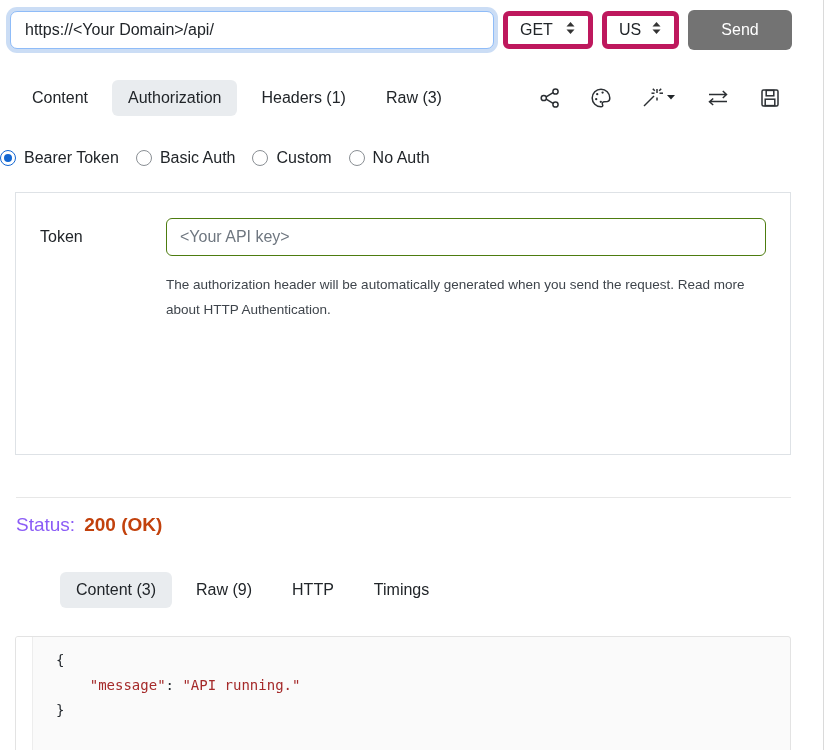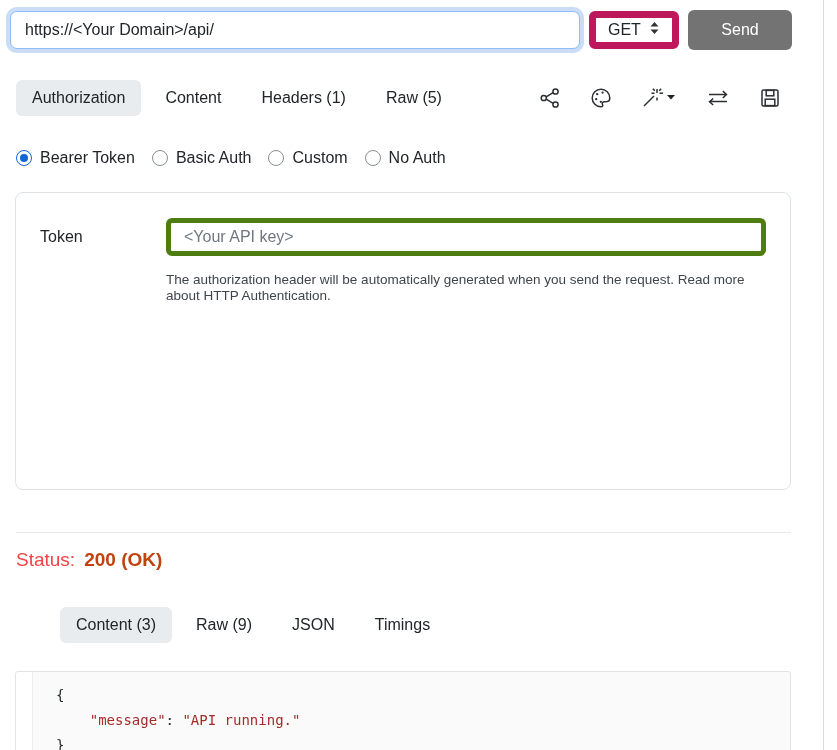--- a/index.html
+++ b/index.html
@@ -6,63 +6,63 @@
   html,body { width:837px; height:750px; overflow:hidden; background:#fff;
     font-family:"Liberation Sans", sans-serif; color:#212529; }
   .page { position:relative; width:837px; height:750px; }
   .page-edge { position:absolute; top:0; right:13px; width:1px; height:750px; background:#dadada; }
 
   
   .topbar { display:flex; align-items:center; gap:9px; padding:10px 45px 0 10px; }
   .url-input { flex:1; height:38px; border:1px solid #8fbcf8; border-radius:7px;
     box-shadow:0 0 0 4px rgba(18,102,210,0.22); padding:9px 14px; font-size:16px;
     color:#212529; outline:none; font-family:"Liberation Sans", sans-serif; }
-  .select-box { height:38px; border:7px solid #be185d; border-radius:6px; background:#fff;
+  .select-box { height:38px; border:5px solid #be185d; border-radius:6px; background:#fff;
     display:flex; align-items:center; justify-content:space-between; padding:0 12px; cursor:pointer; }
   .select-method { width:90px; }
   .select-region { width:77px; }
   .select-box .sel-label { font-size:16px; }
   .updown { display:inline-block; margin-left:8px; }
   .send-btn { width:104px; height:40px; background:#737373; color:#fff; border:none;
     border-radius:6px; font-size:16px; cursor:pointer; font-family:"Liberation Sans", sans-serif; }
 
   
   .tabs-row { display:flex; align-items:center; padding-left:16px; margin-top:30px; }
   .tab { font-size:16px; padding:9px 16px; border-radius:6px; cursor:pointer; white-space:nowrap; margin-right:8px; }
   .tab.active { background:#e9ecef; }
   .toolbar { margin-left:auto; display:flex; align-items:center; gap:29px; padding-right:56px; }
   .tool-icon { display:flex; align-items:center; cursor:pointer; }
   .tool-icon svg { display:block; }
 
   
-  .radio-row { display:flex; align-items:center; gap:17px; padding-left:16px; margin-top:33px; }
+  .radio-row { display:flex; align-items:center; gap:17px; margin-top:33px; }
   .radio-opt { display:flex; align-items:center; gap:8px; font-size:16px; cursor:pointer; }
   .radio-circle { width:16px; height:16px; border-radius:50%; border:1.5px solid #8a8f94;
     background:#fff; position:relative; flex:0 0 auto; }
   .radio-circle.checked { border-color:#1266d2; }
   .radio-circle.checked::after { content:""; position:absolute; left:2.5px; top:2.5px;
     width:8px; height:8px; border-radius:50%; background:#1266d2; }
 
   
-  .auth-panel { margin:25px 46px 0 15px; height:298px; border:1px solid #dee2e6;
-    border-radius:8px; padding:25px 24px; }
+  .auth-panel { margin:25px 46px 0 15px; height:263px; border:1px solid #dee2e6;
+    border-radius:0; padding:25px 24px; }
   .token-row { display:flex; align-items:center; }
   .token-label { width:126px; font-size:16px; }
   .token-col { flex:1; }
-  .token-input { width:100%; height:38px; border:5px solid #4d7c0f; border-radius:6px;
+  .token-input { width:100%; height:38px; border:1px solid #4d7c0f; border-radius:6px;
     padding:0 13px; font-size:16px; color:#212529; font-family:"Liberation Sans", sans-serif; }
   .token-input::placeholder { color:#6f7780; opacity:1; }
   .auth-help { margin-left:126px; margin-top:16px; max-width:592px; font-size:13.5px;
-    line-height:16px; color:#3f454c; }
+    line-height:25px; color:#3f454c; }
 
   
   .divider { margin:42px 46px 0 16px; height:1px; background:#e7e7e7; }
   .status-row { display:flex; align-items:baseline; gap:26px; padding-left:16px; margin-top:16px; }
   .metric { display:flex; align-items:baseline; gap:9px; font-size:19px; }
-  .metric .m-label { color:#ef4444; }
+  .metric .m-label { color:#8b5cf6; }
   .metric .m-value { color:#c2410c; font-weight:700; }
 
   .resp-tabs { margin-top:36px;margin-left:44px; }
 
   
   .code-block { margin:28px 46px 0 15px; height:120px; background:#fafafa;
     border:1px solid #e3e3e3; border-radius:3px; display:flex; overflow:hidden; }
   .code-gutter { width:17px; background:#fff; border-right:1px solid #ededed; flex:0 0 auto; }
   .code-area { flex:1; padding:11px 0 0 23px; font-family:"DejaVu Sans Mono", monospace;
     font-size:14px; line-height:25px; }
@@ -80,28 +80,37 @@
     <input class="url-input" type="text" value="https://&lt;Your Domain&gt;/api/" style="">
     <div class="select-box select-method">
       <span class="sel-label">GET</span>
       <span class="updown">
         <svg width="11" height="14" viewBox="0 0 11 14">
             <path d="M5.5 1 L9.5 5.4 H1.5 Z" fill="#333"></path>
             <path d="M5.5 13 L1.5 8.6 H9.5 Z" fill="#333"></path>
           </svg>
       </span>
     </div>
+    <div class="select-box select-region">
+      <span class="sel-label">US</span>
+      <span class="updown">
+        <svg width="11" height="14" viewBox="0 0 11 14">
+            <path d="M5.5 1 L9.5 5.4 H1.5 Z" fill="#333"></path>
+            <path d="M5.5 13 L1.5 8.6 H9.5 Z" fill="#333"></path>
+          </svg>
+      </span>
+    </div>
     <button class="send-btn">Send</button>
   </div>
 
   <div class="tabs-row">
+    <div class="tab">Content</div>
     <div class="tab active">Authorization</div>
-    <div class="tab">Content</div>
     <div class="tab">Headers (1)</div>
-    <div class="tab">Raw (5)</div>
+    <div class="tab">Raw (3)</div>
 
     <div class="toolbar">
       <span class="tool-icon">
         <svg width="22" height="22" viewBox="0 0 22 22" fill="none" stroke="#2b2f33" stroke-width="1.5">
           <circle cx="16.5" cy="4.5" r="2.6"></circle>
             <circle cx="4.8" cy="11" r="2.6"></circle>
             <circle cx="16.5" cy="17.5" r="2.6"></circle>
           <line x1="7.2" y1="9.8" x2="14.1" y2="5.7"></line>
             <line x1="7.2" y1="12.2" x2="14.1" y2="16.3"></line>
         </svg>
@@ -179,21 +188,21 @@
   <div class="status-row">
     <div class="metric">
       <span class="m-label">Status:</span>
       <span class="m-value">200 (OK)</span>
     </div>
   </div>
 
   <div class="tabs-row resp-tabs">
     <div class="tab active">Content (3)</div>
     <div class="tab">Raw (9)</div>
-    <div class="tab">JSON</div>
+    <div class="tab">HTTP</div>
     <div class="tab">Timings</div>
   </div>
 
   <div class="code-block">
     <div class="code-gutter"></div>
     <div class="code-area">
       <div class="code-line"><span class="tok-p">{</span></div>
       <div class="code-line"><span class="tok-p">    </span><span class="tok-s">"message"</span><span class="tok-p">: </span><span class="tok-s">"API running."</span></div>
       <div class="code-line"><span class="tok-p">}</span></div>
     </div>

